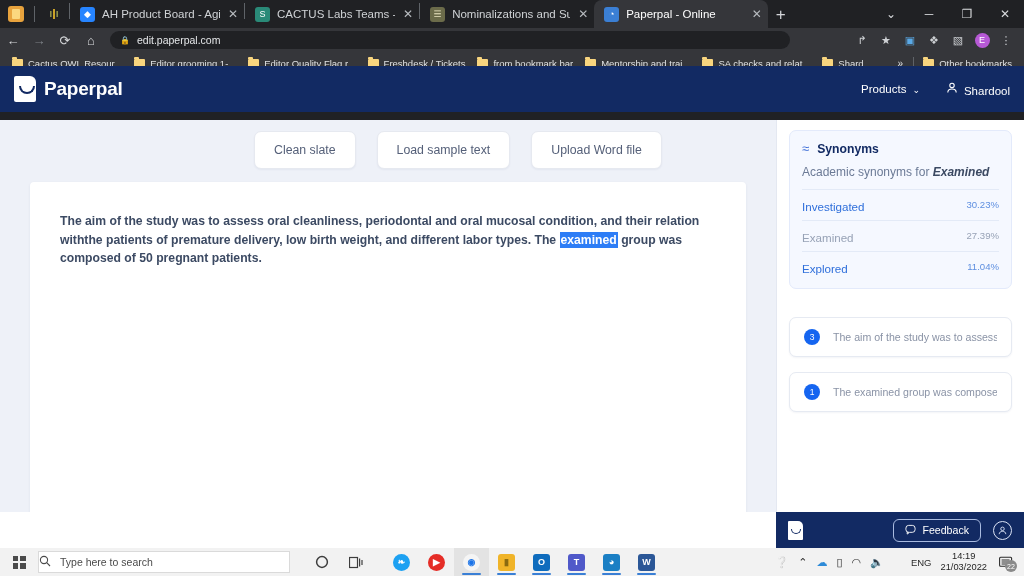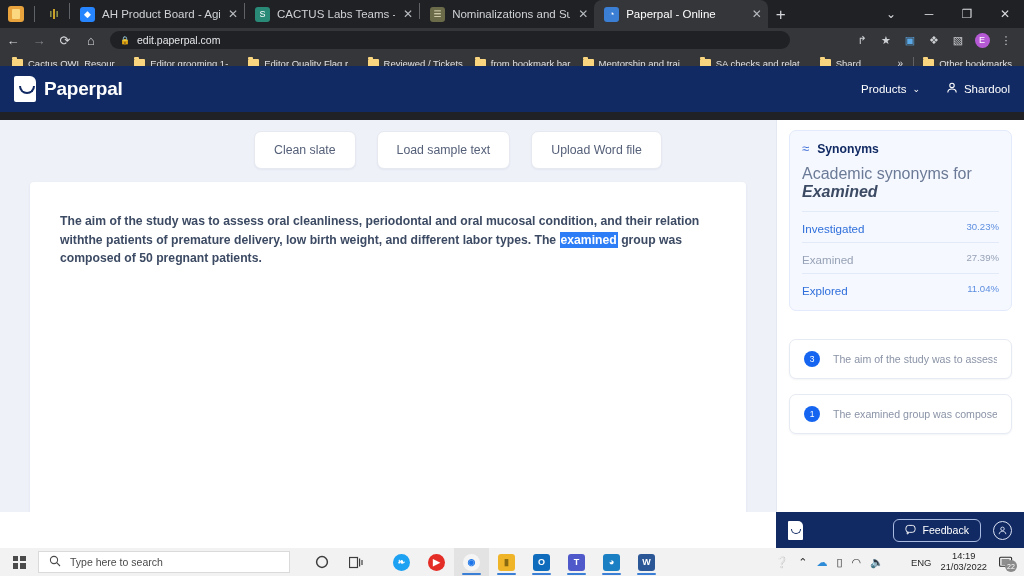--- a/index.html
+++ b/index.html
@@ -109,21 +109,21 @@
   .pp-logo-mark {
     width:22px; height:26px; background:#ffffff; border-radius:2px 6px 2px 2px;
     position:relative; margin-right:8px;
   }
   .pp-logo-mark::after {
     content:""; position:absolute; left:5px; top:10px; width:12px; height:6px;
     border:2px solid #122a63; border-top:0; border-radius:0 0 10px 10px;
   }
   .pp-logo-text { color:#ffffff; font-size:19px; font-weight:bold; letter-spacing:-0.2px; }
   .pp-right { margin-left:auto; display:flex; align-items:center; gap:26px; }
-  .pp-navitem { color:#ffffff; font-size:11.5px; display:flex; align-items:center; gap:6px; }
+  .pp-navitem { color:#ffffff; font-size:11.5px; display:flex; align-items:flex-end; gap:6px; }
   .pp-chev { font-size:9px; }
   .pp-user-icon { font-size:12px; }
 
   
   .editor-area {
     position:absolute; top:120px; left:0; width:776px; height:404px;
     background:#eef1f8;
   }
   .toolbar {
     position:absolute; top:0; left:0; width:916px; height:60px;
@@ -153,21 +153,21 @@
     background:#ffffff; border-left:1px solid #e4e8f1;
     padding:10px 12px 0 12px;
   }
   .syn-card {
     background:#f5f8ff; border:1px solid #e3eafb; border-radius:7px;
     padding:10px 12px 6px 12px;
   }
   .syn-head { display:flex; align-items:center; gap:8px; margin-bottom:9px; }
   .syn-icon { color:#3a6bd6; font-size:13px; }
   .syn-title { color:#122a63; font-size:12.2px; font-weight:bold; }
-  .syn-sub { color:#6b7a96; font-size:16px; padding-bottom:10px; }
+  .syn-sub { color:#6b7a96; font-size:12px; padding-bottom:10px; }
   .syn-sub i { font-weight:bold; font-style:italic; color:#3c4a63; }
   .syn-row {
     display:flex; align-items:flex-end; justify-content:space-between;
     border-top:1px solid #e3eaf7; padding:9px 0 7px 0;
   }
   .syn-word { font-size:11.6px; color:#2f6fdb; }
   .syn-word.muted { color:#97a2b6; }
   .syn-pct-wrap { text-align:right; }
   .syn-pct { font-size:9.6px; color:#5e8fe0; display:block; margin-bottom:3px; }
   .syn-pct.muted { color:#97a2b6;margin-left:32px; }
@@ -215,21 +215,21 @@
   
   .taskbar {
     position:absolute; top:548px; left:0; width:1024px; height:28px;
     background:#f2f2f2; display:flex; align-items:center;
   }
   .start-btn { width:38px;height:28px;display:flex;align-items:center;justify-content:center; }
   .win-logo { width:13px;height:13px;display:grid;grid-template-columns:1fr 1fr;grid-gap:1.5px; }
   .win-logo i { background:#4a4a4a; display:block; }
   .tb-search {
     width:252px;height:22px;background:#ffffff;border:1px solid #dadada;
-    display:flex;align-items:center;padding:0 10px;color:#4a4a4a;font-size:10.5px;gap:9px;
+    display:flex;align-items:center;padding:0 0;color:#4a4a4a;font-size:10.5px;gap:9px;
   }
   .tb-icon {
     width:35px;height:28px;display:flex;align-items:center;justify-content:center;
     position:relative;font-size:13px;color:#444;
   }
   .tb-icon.active { background:#e3e3e3; }
   .tb-icon .open-underline {
     position:absolute;bottom:1px;left:8px;right:8px;height:2px;background:#3a7fd5;border-radius:2px;
   }
   .app-sq { width:17px;height:17px;border-radius:3px;display:flex;align-items:center;justify-content:center;
@@ -327,21 +327,21 @@
     <div class="bm">
       <span class="folder"></span>
       <span>Editor grooming 1-...</span>
     </div>
     <div class="bm">
       <span class="folder"></span>
       <span>Editor Quality Flag r...</span>
     </div>
     <div class="bm">
       <span class="folder"></span>
-      <span>Reviewed / Tickets</span>
+      <span>Freshdesk / Tickets</span>
     </div>
     <div class="bm">
       <span class="folder"></span>
       <span>from bookmark bar</span>
     </div>
     <div class="bm">
       <span class="folder"></span>
       <span>Mentorship and trai...</span>
     </div>
     <div class="bm">

